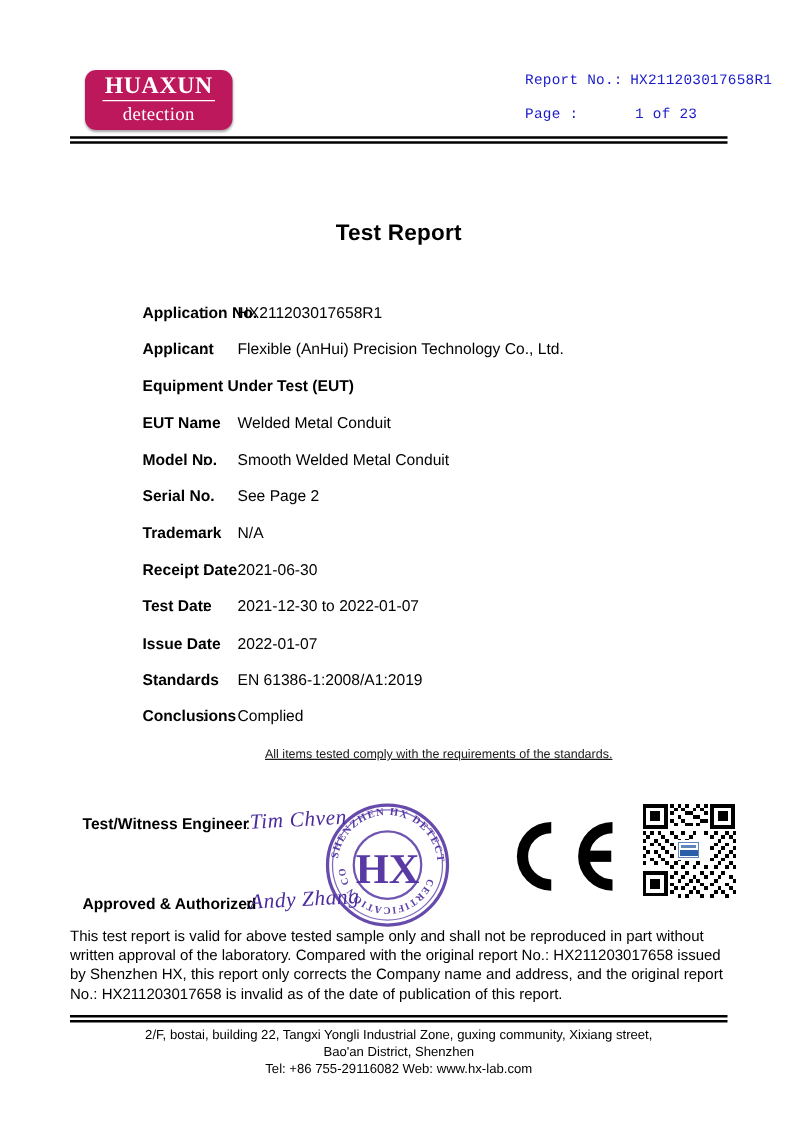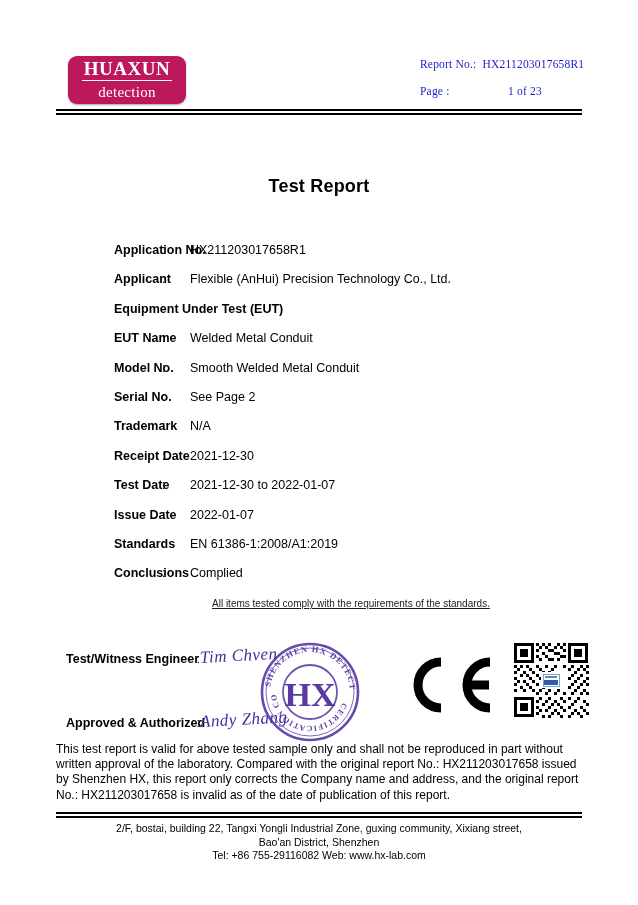--- a/index.html
+++ b/index.html
@@ -60,21 +60,21 @@
     color: #ffffff;
     line-height: 18px;
     margin-top: 2px;
     letter-spacing: 0.3px;
   }
 
   .header-meta {
     position: absolute;
     left: 420px;
     top: 58px;
-    font-family: Liberation Serif, serif;
+    font-family: Liberation Mono, monospace;
     font-size: 11.5px;
     color: #1b1bc8;
     letter-spacing: 0.2px;
   }
   .meta-row {
     display: flex;
     align-items: baseline;
     height: 27px;
   }
   .meta-label { white-space: pre; }
@@ -299,21 +299,21 @@
         <span class="val">See Page 2</span>
       </div>
       <div class="info-row indent">
         <span class="lbl">Trademark</span>
         <span class="colon">:</span>
         <span class="val">N/A</span>
       </div>
       <div class="info-row indent">
         <span class="lbl">Receipt Date</span>
         <span class="colon">:</span>
-        <span class="val">2021-12-30</span>
+        <span class="val">2021-06-30</span>
       </div>
       <div class="info-row indent">
         <span class="lbl">Test Date</span>
         <span class="colon">:</span>
         <span class="val">2021-12-30 to 2022-01-07</span>
       </div>
       <div class="info-row indent">
         <span class="lbl">Issue Date</span>
         <span class="colon">:</span>
         <span class="val">2022-01-07</span>

